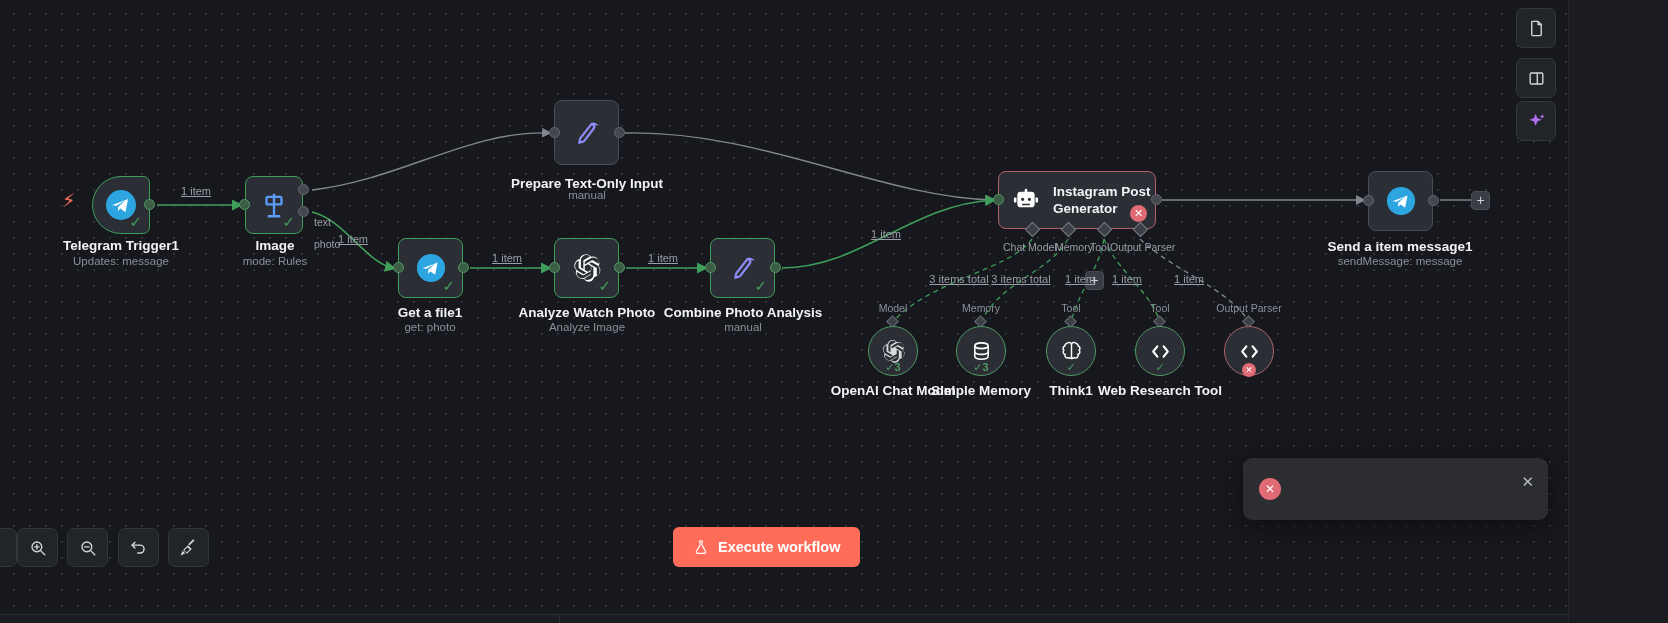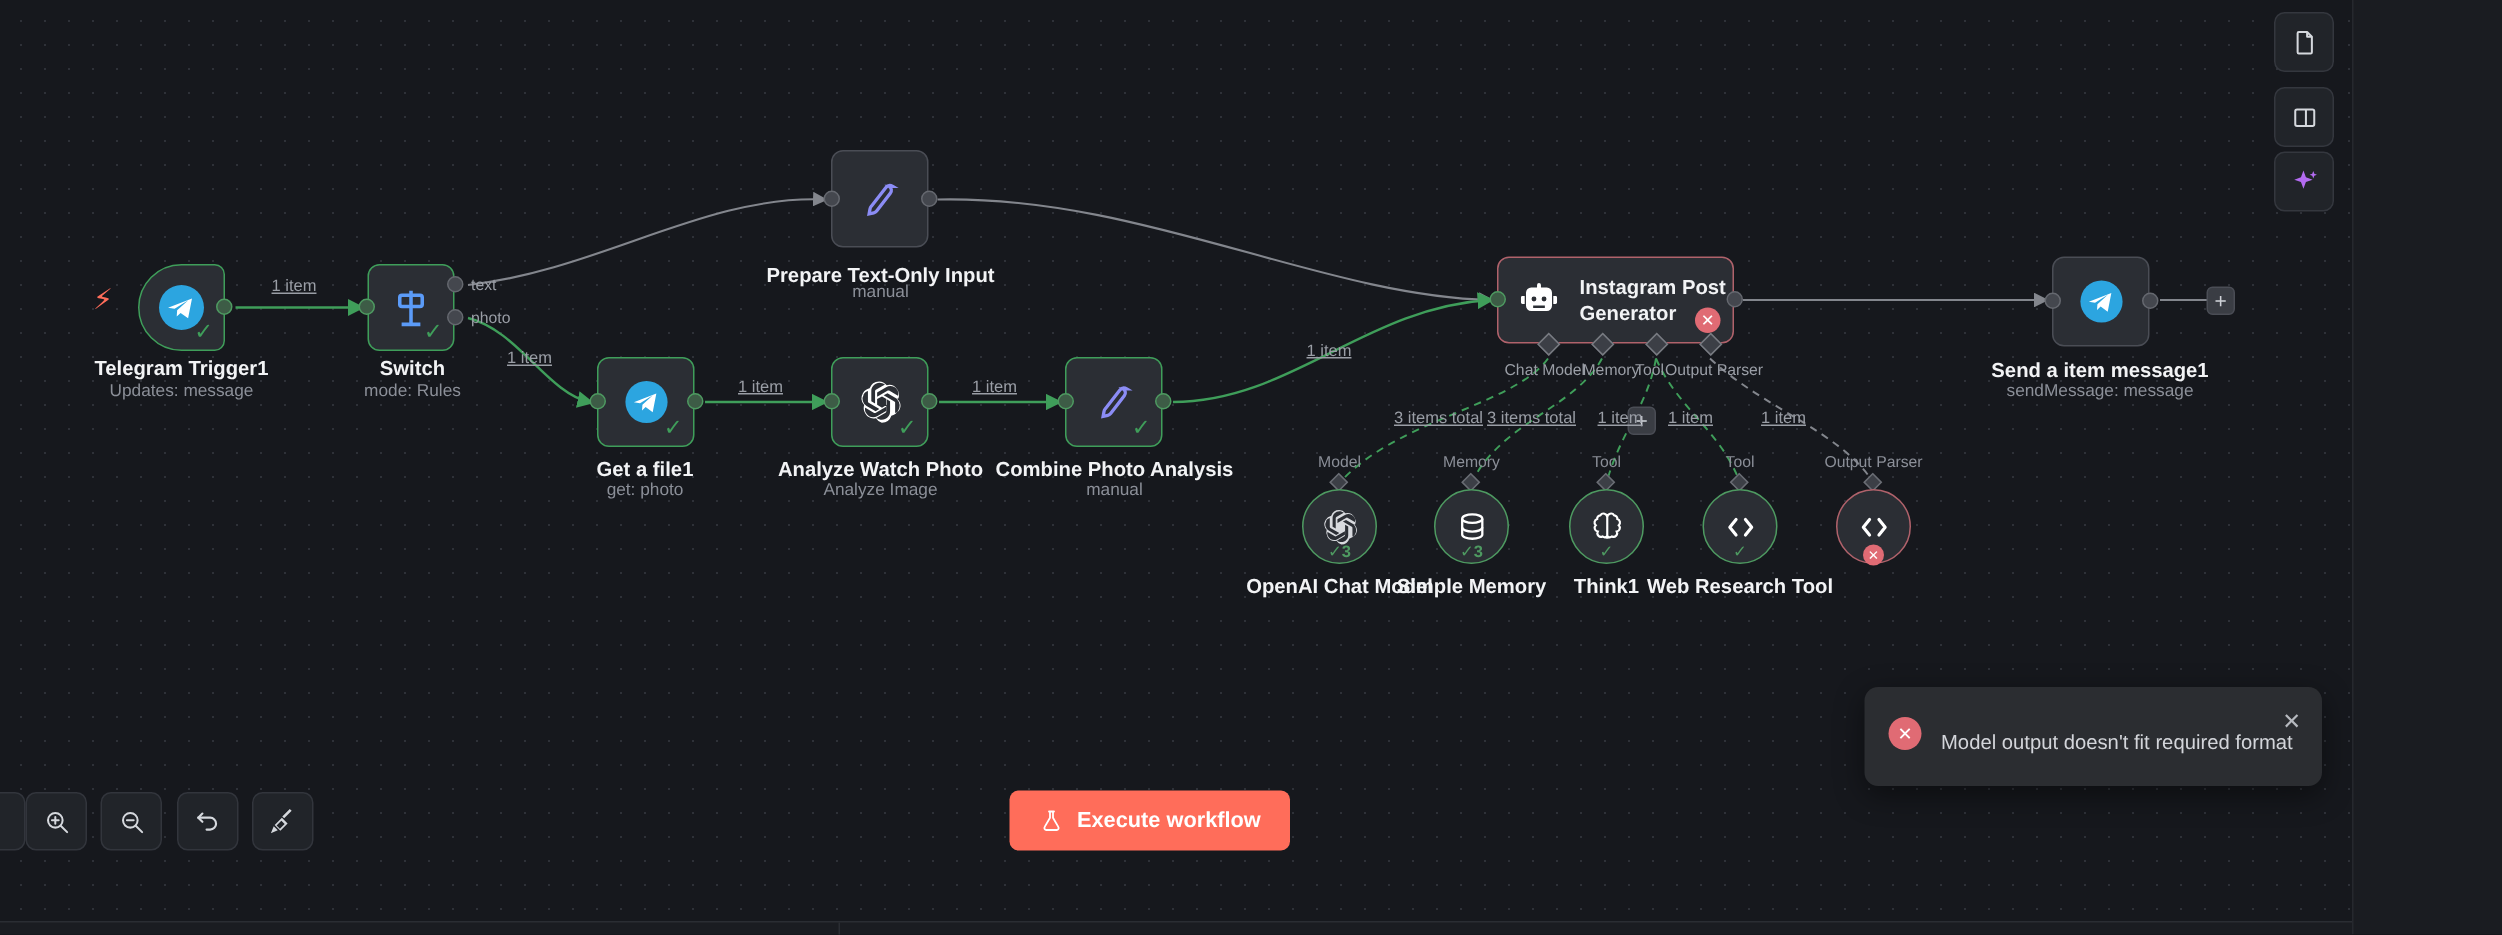--- a/index.html
+++ b/index.html
@@ -37,21 +37,21 @@
     color:#f2f3f5;line-height:15px;white-space:nowrap;}
   .nsub{position:absolute;text-align:center;font-size:11.5px;color:#8b8f98;
     line-height:13px;white-space:nowrap;}
 
   
   .dot{position:absolute;width:11px;height:11px;border-radius:50%;
     background:#44474e;border:1px solid #65686f;box-sizing:border-box;}
   .dot.g{background:#3d5c46;border-color:#4e9a61;}
 
   
-  .portlabel{position:absolute;font-size:10.5px;color:#9a9ea6;white-space:nowrap;}
+  .portlabel{position:absolute;font-size:10.5px;color:#9a9ea6;white-space:nowrap;margin-top:32px;}
 
   
   .elabel{position:absolute;font-size:11px;color:#9a9ea6;white-space:nowrap;
     transform:translate(-50%,-50%);text-decoration:underline;}
 
   
   .subnode{position:absolute;width:50px;height:50px;border-radius:50%;
     background:#2b2e34;border:1.5px solid #4e9a61;box-sizing:border-box;
     display:flex;align-items:center;justify-content:center;}
   .subnode.err{border-color:#b0626b;}
@@ -166,21 +166,21 @@
       <rect x="6" y="5.5" width="12" height="6" rx="1.2"></rect>
       <path d="M12 3v18M7 21h10"></path>
     </svg>
     <span class="check">✓</span>
   </div>
   <div class="dot g" style="left:239px;top:199px"></div>
   <div class="dot" style="left:298px;top:184px"></div>
   <div class="dot" style="left:298px;top:206px"></div>
   <div class="portlabel" style="left:314px;top:184px">text</div>
   <div class="portlabel" style="left:314px;top:206px">photo</div>
-  <div class="nlabel" style="left:175px;top:238px;width:200px">Switch</div>
+  <div class="nlabel" style="left:175px;top:238px;width:200px">Image</div>
   <div class="nsub" style="left:175px;top:255px;width:200px">mode: Rules</div>
 
   <div class="node" style="left:554px;top:100px;width:65px;height:65px">
     <svg width="28" height="28" viewBox="0 0 24 24" fill="none" stroke="#8b8cf5" stroke-width="1.9">
       <path d="M17 4.5c1.3 1 1.6 2.6.6 3.9L9.8 18.6c-.4.5-1 .9-1.6 1l-2.7.6.5-2.8c.1-.6.4-1.2.8-1.6l8.3-10.6c1-1.3 2.6-1.5 3.9-.7z"></path>
     </svg>
   </div>
   <div class="dot" style="left:549px;top:127px"></div>
   <div class="dot" style="left:614px;top:127px"></div>
   <div class="nlabel" style="left:462px;top:176px;width:250px">Prepare Text-Only Input</div>
@@ -370,16 +370,15 @@
 <div class="rbtn" style="left:1516px;top:101px">
   <svg width="21" height="21" viewBox="0 0 24 24" fill="#b36bf0">
     <path d="M11 3l1.9 5.1L18 10l-5.1 1.9L11 17l-1.9-5.1L4 10l5.1-1.9L11 3z"></path>
     <path d="M18.5 3.5l.8 2 2 .8-2 .8-.8 2-.8-2-2-.8 2-.8.8-2z"></path>
   </svg>
 </div>
 
 <div id="toast">
   <div class="ticon">✕</div>
   <div style="flex:1">
-    <div class="tmsg">Model output doesn't fit required format</div>
   </div>
   <div class="tclose">✕</div>
 </div>
 
 </body></html>

